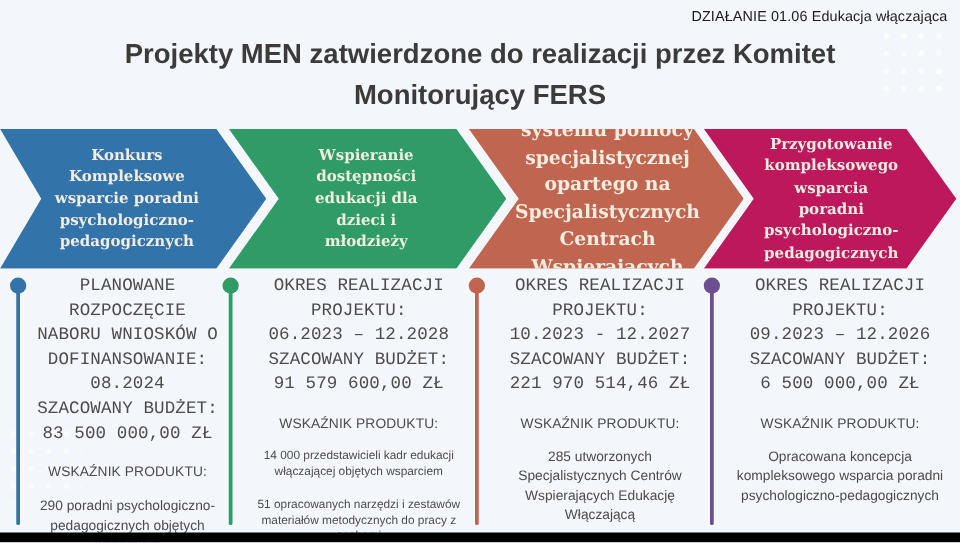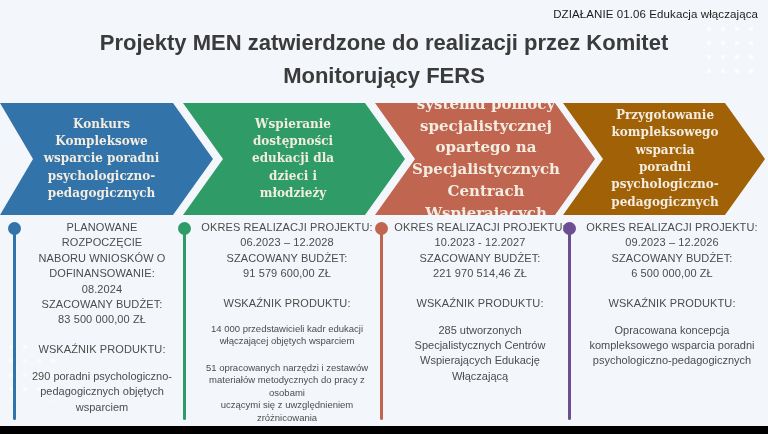--- a/index.html
+++ b/index.html
@@ -24,38 +24,38 @@
          font-weight:bold;font-size:12px;line-height:1.45;white-space:pre-line;box-sizing:border-box;}
   .arrow.a0{left:0;width:213px;background:#3273a9;
             clip-path:polygon(0 0,173px 0,100% 50%,173px 100%,0 100%,33px 50%);
             padding:0 50px 0 40px;}
   .arrow.a1{left:183px;width:222px;background:#2f9c68;
             clip-path:polygon(0 0,182px 0,100% 50%,182px 100%,0 100%,40px 50%);
             padding:0 52px 0 50px;}
   .arrow.a2{left:375px;width:220px;background:#c0654f;
             clip-path:polygon(0 0,180px 0,100% 50%,180px 100%,0 100%,40px 50%);
             padding:0 46px 0 48px;font-size:15px;}
-  .arrow.a3{left:563px;width:202px;background:#a16207;
+  .arrow.a3{left:563px;width:202px;background:#be185d;
             clip-path:polygon(0 0,162px 0,100% 50%,162px 100%,0 100%,40px 50%);
             padding:0 46px 0 48px;font-size:12px;}
 
   
   .col{position:absolute;top:220px;height:202px;box-sizing:border-box;}
   .col .vline{position:absolute;left:5.25px;top:8px;width:2.5px;height:192px;border-radius:2px;}
   .col .dot{position:absolute;left:0;top:2px;width:13px;height:13px;border-radius:50%;}
   .col.c0{left:8px;width:170px;}
   .col.c1{left:178px;width:200px;}
   .col.c2{left:375px;width:192px;}
   .col.c3{left:563px;width:200px;}
   .c0 .vline,.c0 .dot{background:#3273a9;}
   .c1 .vline,.c1 .dot{background:#2f9c68;}
   .c2 .vline,.c2 .dot{background:#c0654f;}
   .c3 .vline,.c3 .dot{background:#6c4f90;}
   .col .content{margin-left:18px;text-align:center;color:#4c4c4c;}
-  .info{font-size:11px;line-height:1.4;white-space:pre-line;letter-spacing:.1px;}
+  .info{font-size:14px;line-height:1.4;white-space:pre-line;letter-spacing:.1px;font-family:Liberation Mono, monospace;}
   .ind-label{font-size:11px;margin-top:15px;letter-spacing:.1px;}
   .ind p{font-size:11px;line-height:1.4;margin:14px 0 0 0;white-space:pre-line;}
   .c1 .ind p{font-size:9.5px;line-height:1.32;}
   .ind p:empty{display:none;}
 
   
   .bottom-bar{position:absolute;left:0;bottom:0;width:768px;height:8px;background:#000;}
 </style>
 </head>
 <body>

